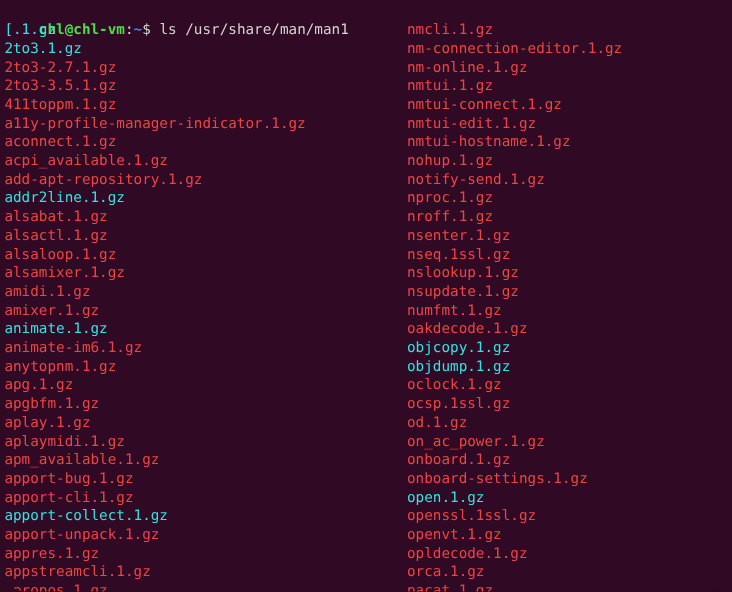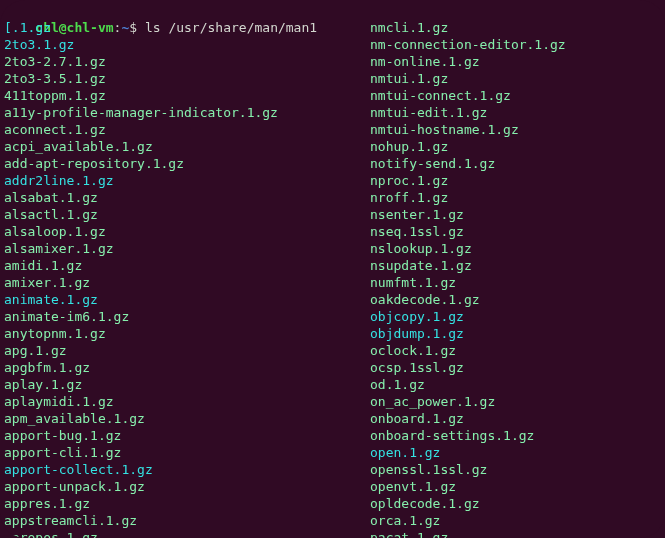--- a/index.html
+++ b/index.html
@@ -38,21 +38,21 @@
     white-space: pre;
   }
   #col-1 { left: 4px;   width: 360px; }
   #col-2 { left: 370px; width: 292px; }
 
   .entry {
     height: 17px;
     line-height: 17px;
     white-space: pre;
   }
-  .ftype-archive { color: #86efac; }
+  .ftype-archive { color: #ef4444; }
   .ftype-exec    { color: #34e2e2; font-weight: normal; }
 </style>
 </head>
 <body>
 
 <div id="terminal">
 
   <div class="prompt-line">
     <span class="p-user">chl@chl-vm</span><span class="p-colon">:</span><span class="p-path">~</span><span class="p-dollar">$</span><span class="p-cmd"> ls /usr/share/man/man1</span>
   </div>

